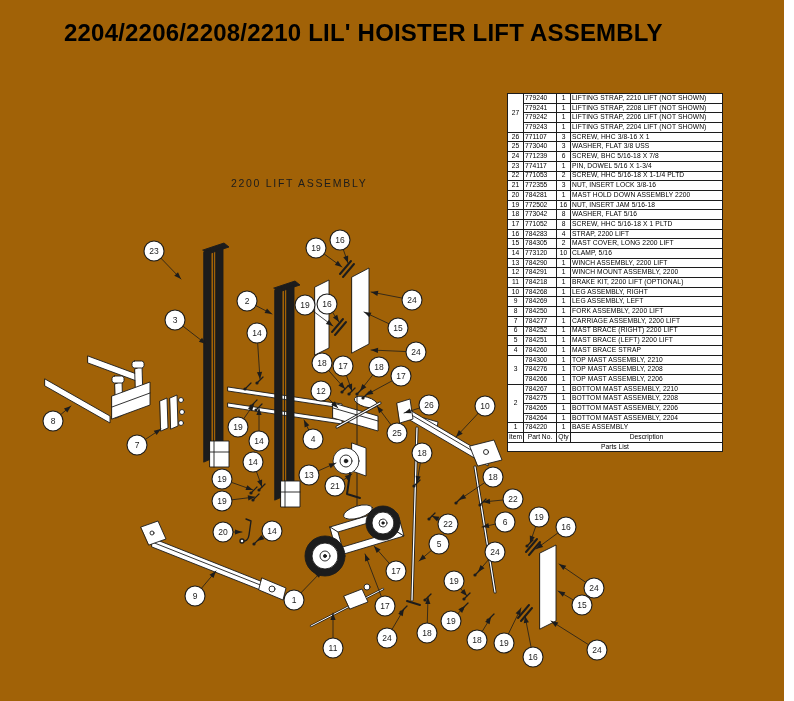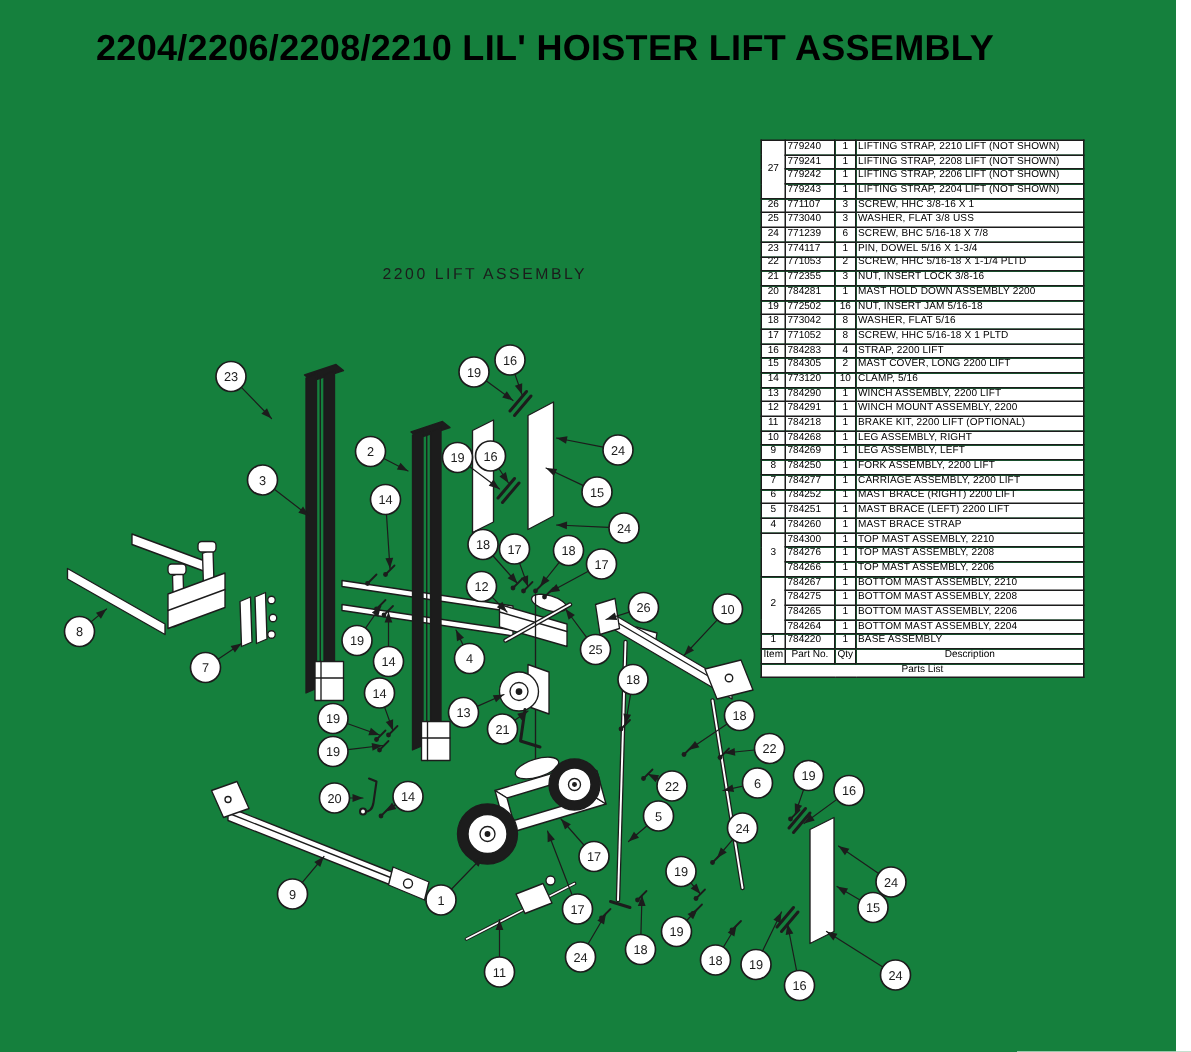--- a/index.html
+++ b/index.html
@@ -1,21 +1,21 @@
 <!DOCTYPE html>
 <html><head>
 <meta charset="utf-8">
 <style>
   html,body{margin:0;padding:0;background:#fff;}
-  .page{position:relative;width:784px;height:701px;background:#15803d;overflow:hidden;
+  .page{position:relative;width:784px;height:701px;background:#a16207;overflow:hidden;
         font-family:"Liberation Sans",sans-serif;color:#111;}
   .title{position:absolute;left:64px;top:19px;margin:0;font-size:24px;font-weight:bold;
          letter-spacing:.2px;white-space:nowrap;color:#000;}
   .asm-label{position:absolute;left:231px;top:177px;font-size:10.5px;letter-spacing:1.7px;
-             color:#1c1c1c;white-space:nowrap;margin-left:24px;}
+             color:#1c1c1c;white-space:nowrap;}
   svg.diagram{position:absolute;left:0;top:0;width:794px;height:701px;}
   
   table.plist{position:absolute;left:507px;top:93px;width:216px;border-collapse:collapse;
               table-layout:fixed;font-family:"Liberation Sans",sans-serif;font-size:6.7px;
               line-height:1;color:#000;}
   table.plist td{border:1px solid #1c1c1c;height:8.7px;padding:0 1px;overflow:hidden;
                  white-space:nowrap;background:#fff;}
   table.plist col.c-item{width:16px;}
   table.plist col.c-part{width:33px;}
   table.plist col.c-qty{width:14px;}

